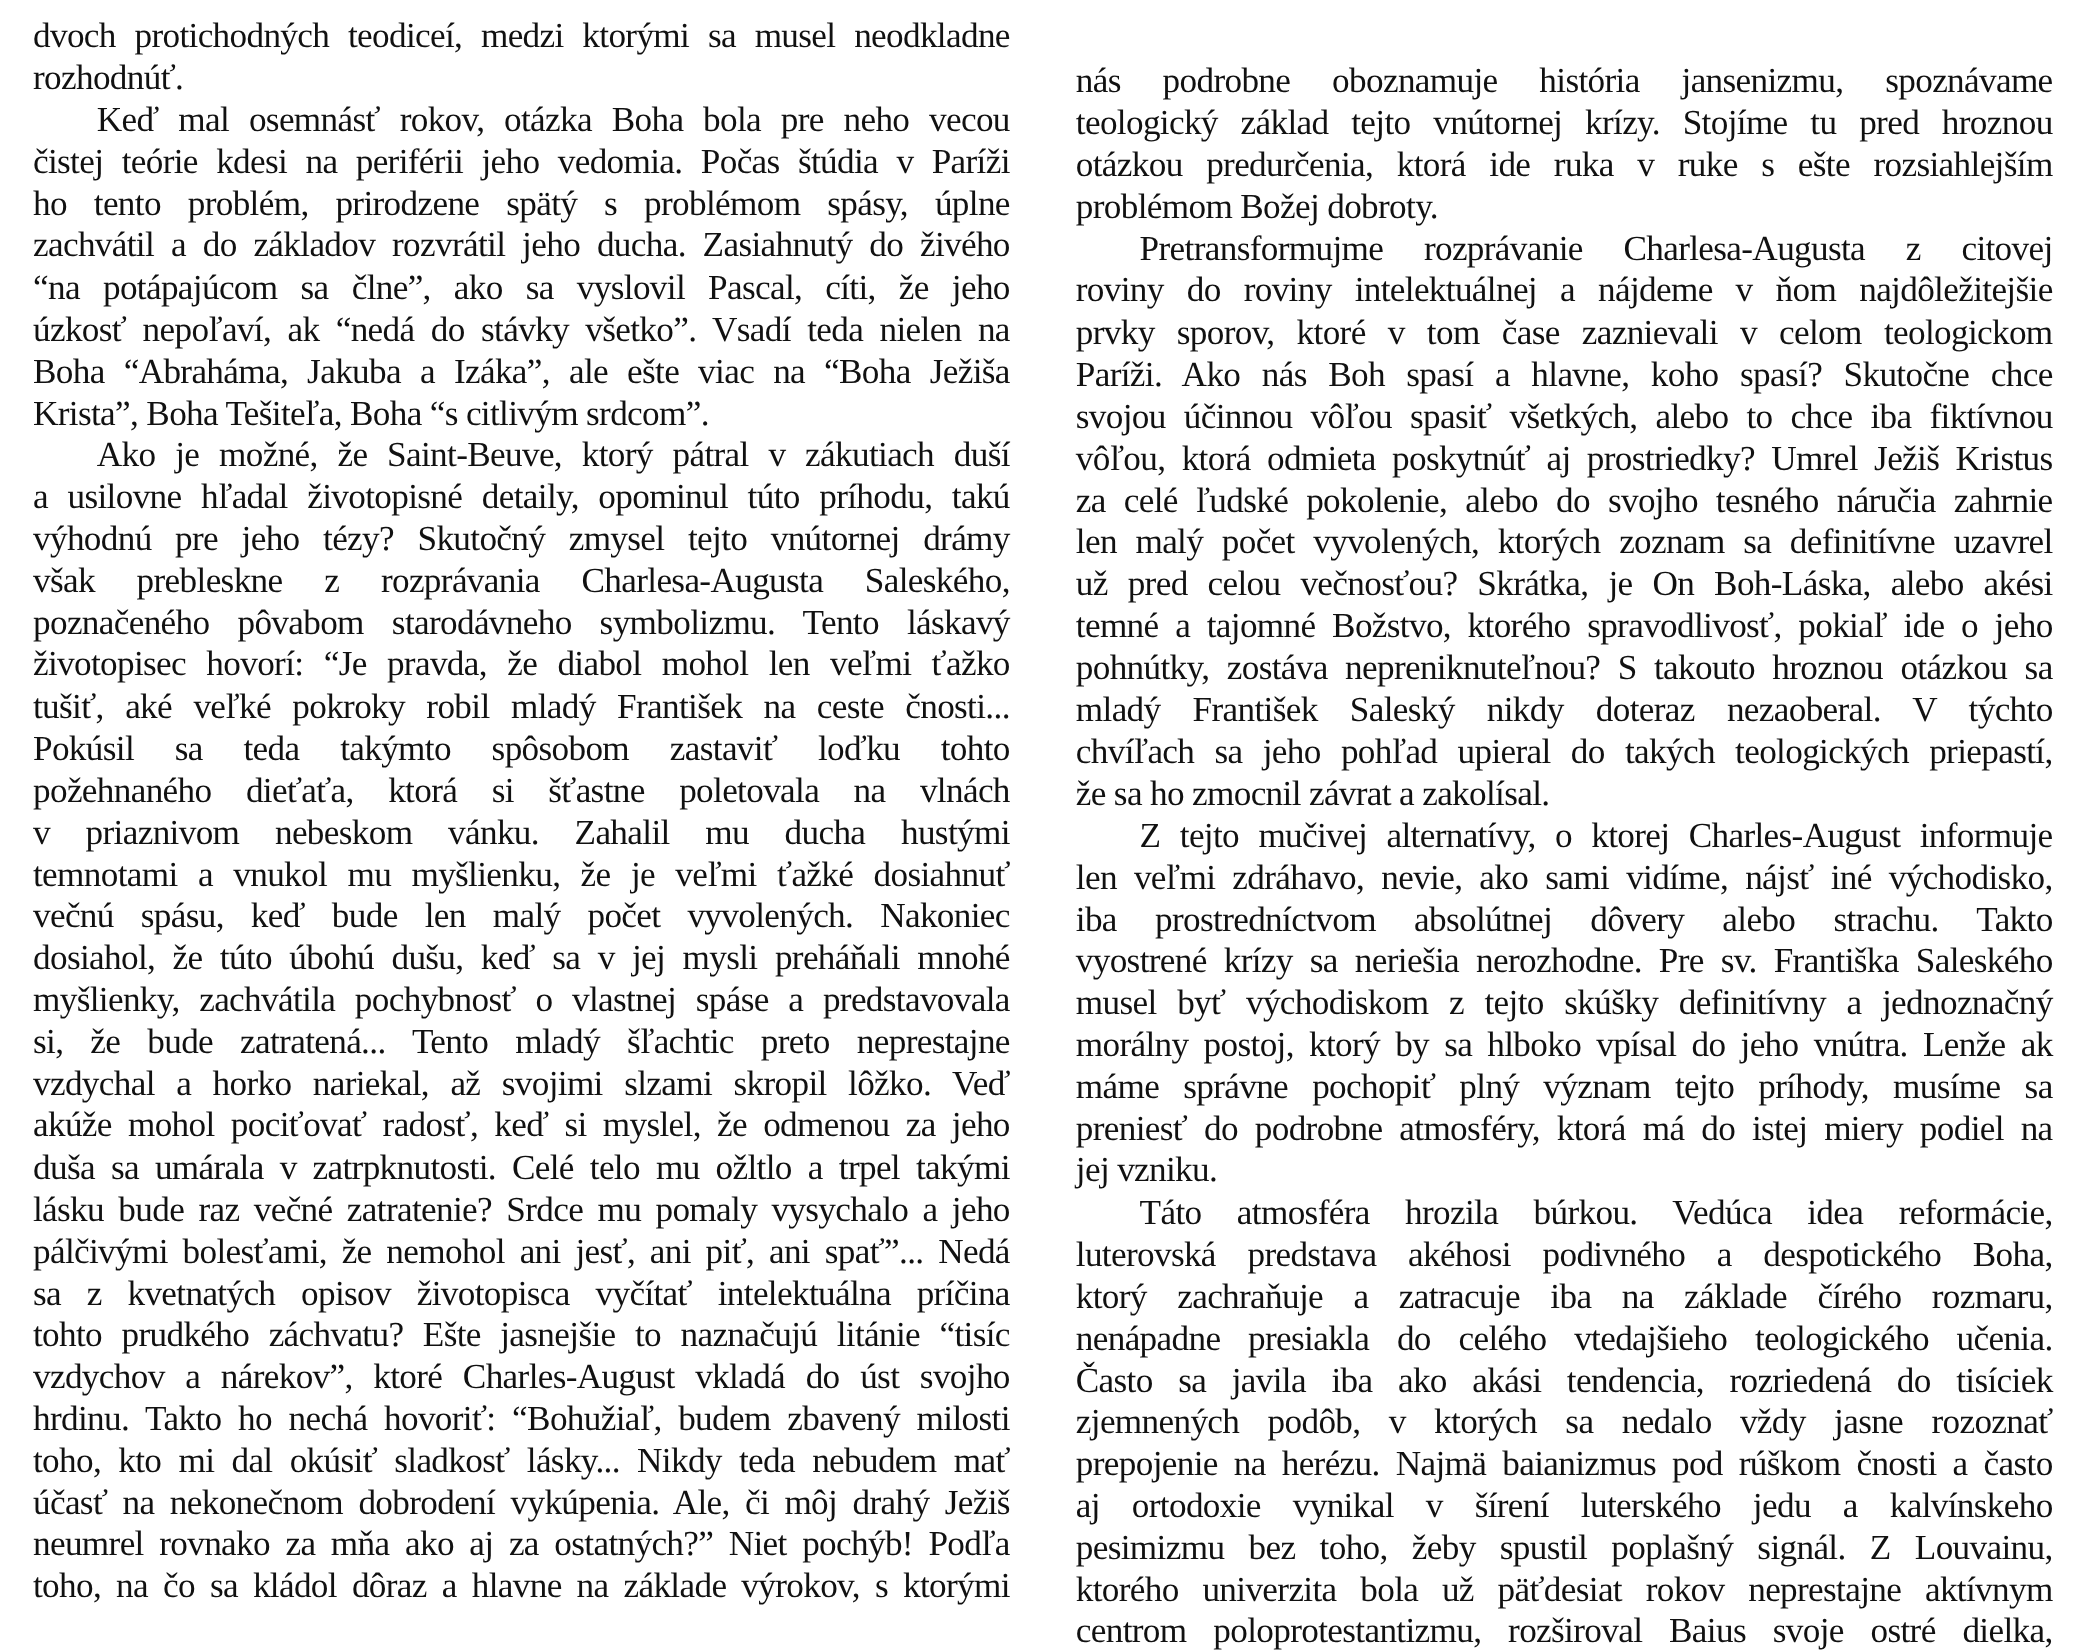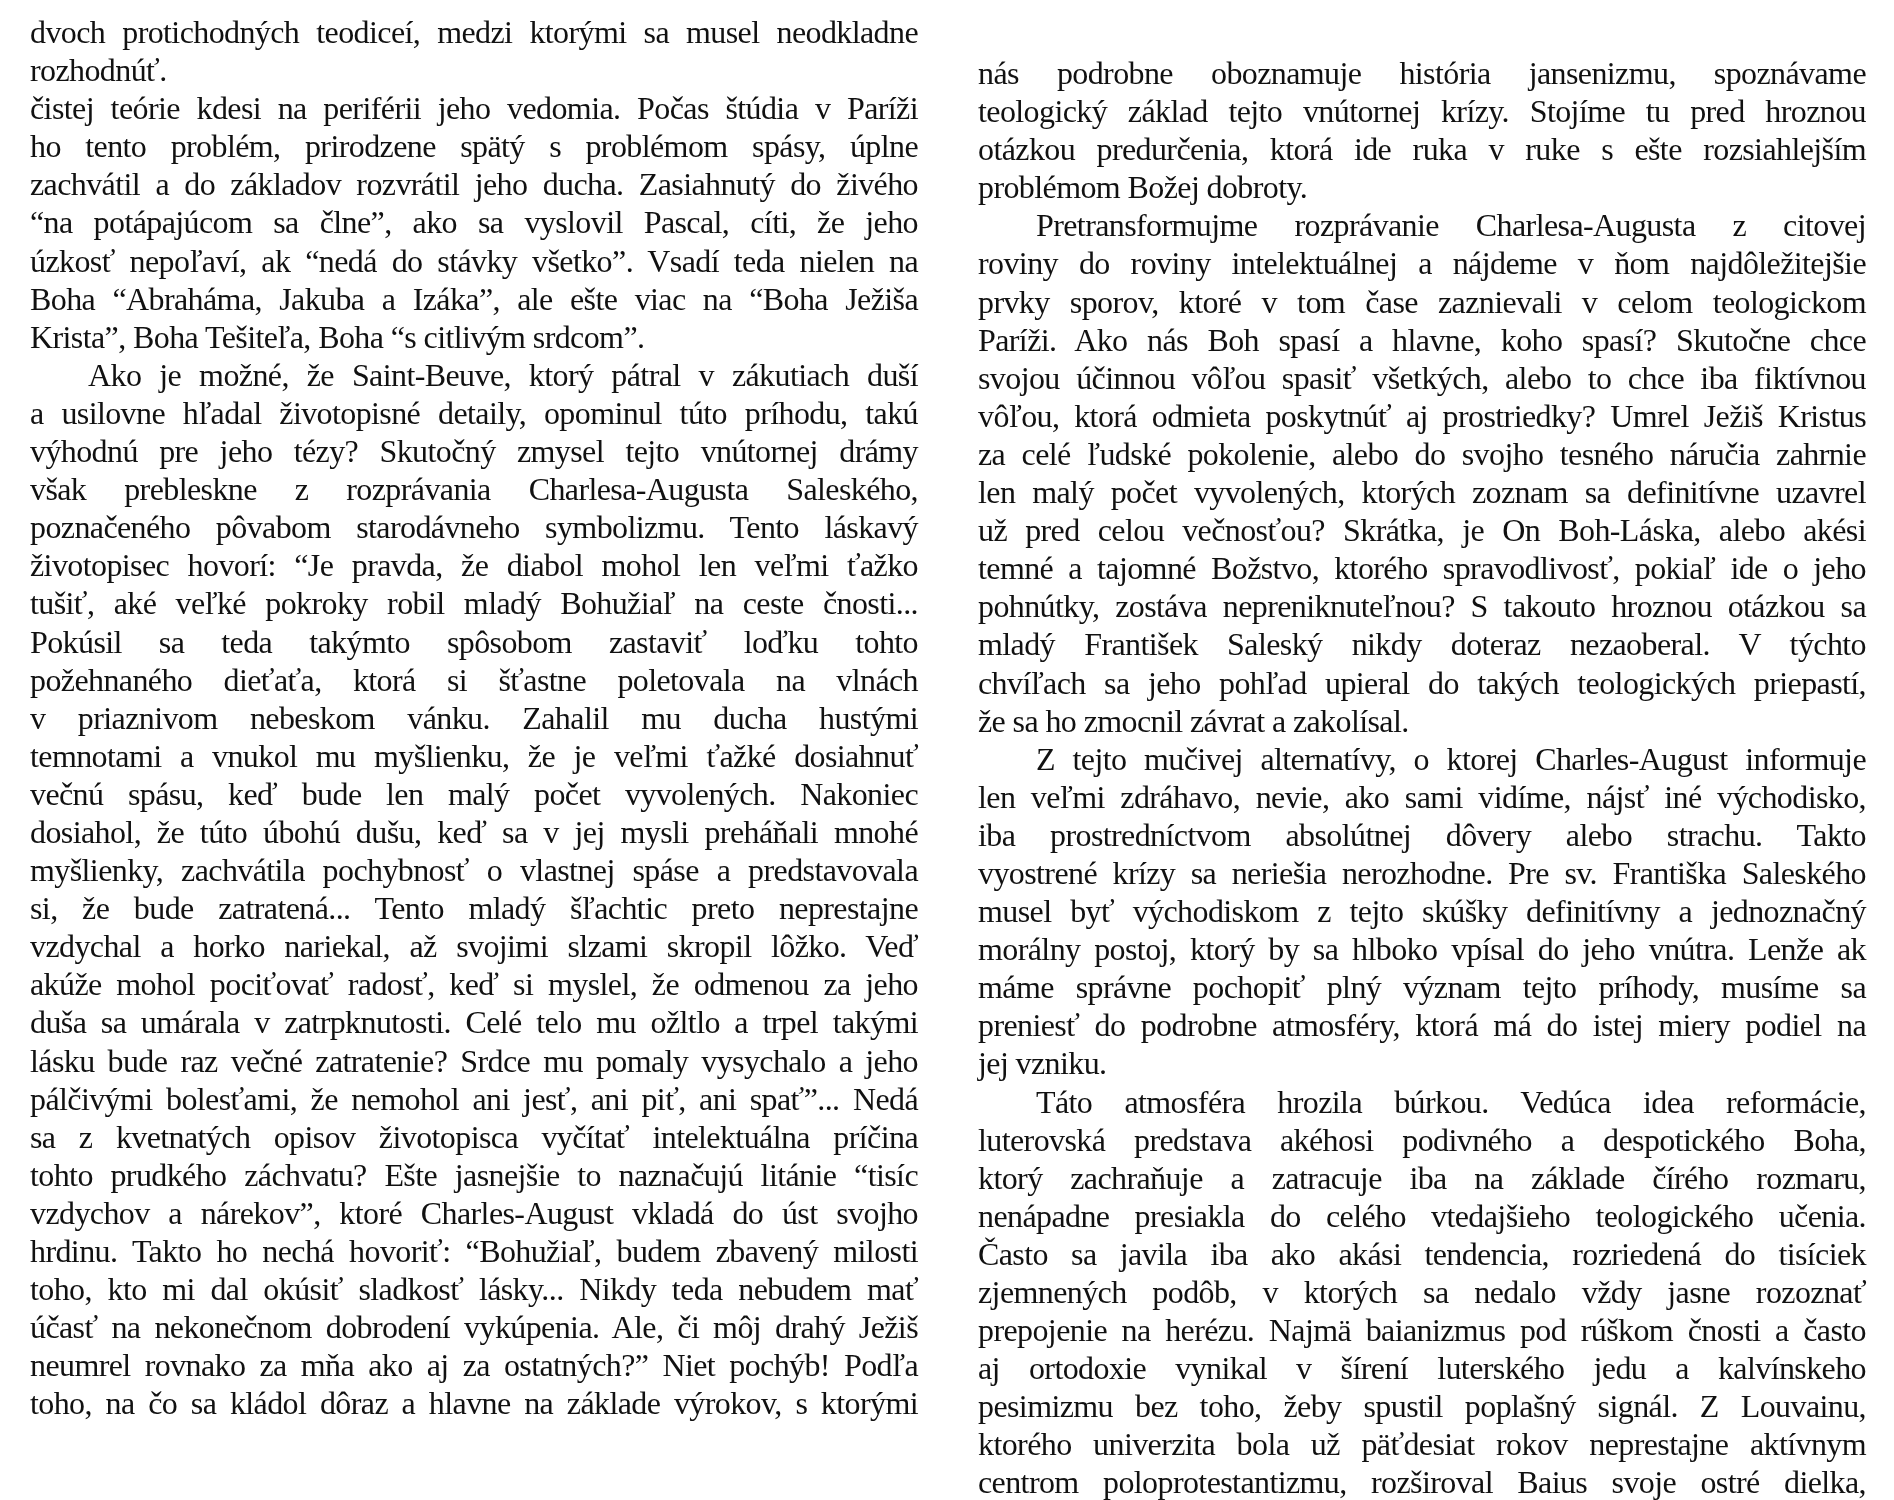--- a/index.html
+++ b/index.html
@@ -47,34 +47,35 @@
     padding-left: 58px;
   }
 </style>
 </head>
 <body>
 
 <div class="page">
   <div class="column col-left">
       <span class="line">dvoch protichodných teodiceí, medzi ktorými sa musel neodkladne</span>
       <span class="line last">rozhodnúť.</span>
+      <span class="line indent">Keď mal osemnásť rokov, otázka Boha bola pre neho vecou</span>
       <span class="line">čistej teórie kdesi na periférii jeho vedomia. Počas štúdia v Paríži</span>
       <span class="line">ho tento problém, prirodzene spätý s problémom spásy, úplne</span>
       <span class="line">zachvátil a do základov rozvrátil jeho ducha. Zasiahnutý do živého</span>
       <span class="line">“na potápajúcom sa člne”, ako sa vyslovil Pascal, cíti, že jeho</span>
       <span class="line">úzkosť nepoľaví, ak “nedá do stávky všetko”. Vsadí teda nielen na</span>
       <span class="line">Boha “Abraháma, Jakuba a Izáka”, ale ešte viac na “Boha Ježiša</span>
       <span class="line last">Krista”, Boha Tešiteľa, Boha “s citlivým srdcom”.</span>
       <span class="line indent">Ako je možné, že Saint-Beuve, ktorý pátral v zákutiach duší</span>
       <span class="line">a usilovne hľadal životopisné detaily, opominul túto príhodu, takú</span>
       <span class="line">výhodnú pre jeho tézy? Skutočný zmysel tejto vnútornej drámy</span>
       <span class="line">však prebleskne z rozprávania Charlesa-Augusta Saleského,</span>
       <span class="line">poznačeného pôvabom starodávneho symbolizmu. Tento láskavý</span>
       <span class="line">životopisec hovorí: “Je pravda, že diabol mohol len veľmi ťažko</span>
-      <span class="line">tušiť, aké veľké pokroky robil mladý Bohužiaľ na ceste čnosti...</span>
+      <span class="line">tušiť, aké veľké pokroky robil mladý František na ceste čnosti...</span>
       <span class="line">Pokúsil sa teda takýmto spôsobom zastaviť loďku tohto</span>
       <span class="line">požehnaného dieťaťa, ktorá si šťastne poletovala na vlnách</span>
       <span class="line">v priaznivom nebeskom vánku. Zahalil mu ducha hustými</span>
       <span class="line">temnotami a vnukol mu myšlienku, že je veľmi ťažké dosiahnuť</span>
       <span class="line">večnú spásu, keď bude len malý počet vyvolených. Nakoniec</span>
       <span class="line">dosiahol, že túto úbohú dušu, keď sa v jej mysli preháňali mnohé</span>
       <span class="line">myšlienky, zachvátila pochybnosť o vlastnej spáse a predstavovala</span>
       <span class="line">si, že bude zatratená... Tento mladý šľachtic preto neprestajne</span>
       <span class="line">vzdychal a horko nariekal, až svojimi slzami skropil lôžko. Veď</span>
       <span class="line">akúže mohol pociťovať radosť, keď si myslel, že odmenou za jeho</span>

